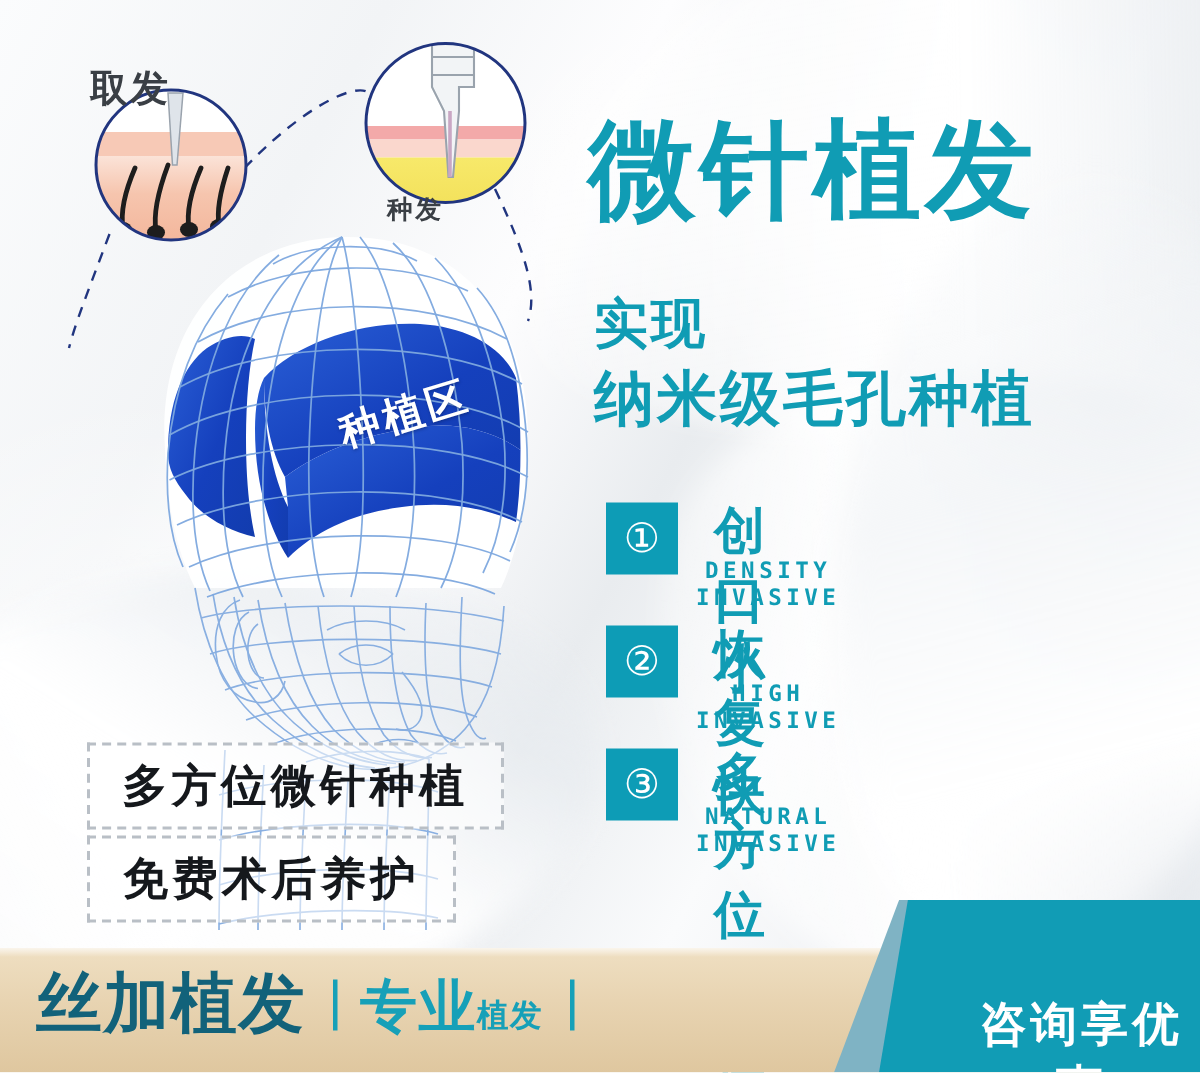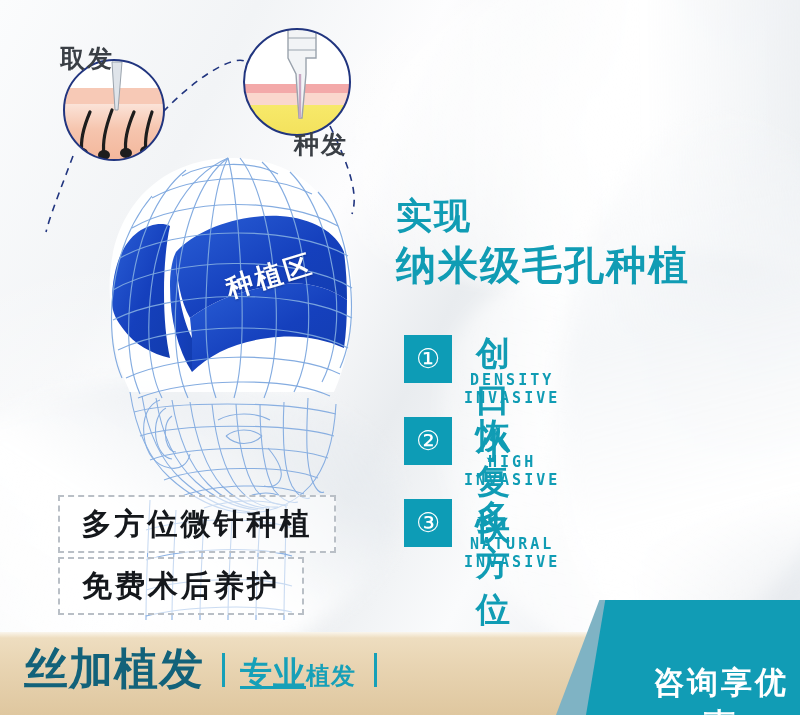--- a/index.html
+++ b/index.html
@@ -28,21 +28,21 @@
       background:linear-gradient(40deg,rgba(255,255,255,0) 0%,#ffffff 50%,rgba(232,236,240,0.7) 74%,rgba(255,255,255,0) 100%);
       border-radius:50%;transform:rotate(-8deg);filter:blur(9px);}
   .s4{left:560px;top:120px;width:300px;height:520px;
       background:linear-gradient(160deg,rgba(255,255,255,0) 0%,rgba(244,246,248,0.9) 40%,#ffffff 72%,rgba(255,255,255,0) 100%);
       border-radius:46% 54% 60% 40%/50%;transform:rotate(6deg);filter:blur(10px);}
 
   
   #illus{position:absolute;left:0;top:0;width:400px;height:640px;}
   .callout-label{position:absolute;color:#3a3f45;font-weight:600;letter-spacing:2px;}
   #lbl-extract{left:60px;top:42px;font-size:25px;}
-  #lbl-implant{left:258px;top:128px;font-size:25px;margin-left:36px;}
+  #lbl-implant{left:258px;top:128px;font-size:17px;}
   #lbl-donor{left:18px;top:230px;font-size:21px;color:#27408f;font-weight:600;
       letter-spacing:3px;width:22px;line-height:1.05;
       writing-mode:vertical-rl;text-orientation:upright;transform:rotate(-18deg);transform-origin:top left;}
   #lbl-zone{position:absolute;left:225px;top:258px;font-size:27px;color:#ffffff;
       font-weight:600;letter-spacing:3px;transform:rotate(-17deg);
       text-shadow:0 1px 2px rgba(10,30,90,.45);}
 
   
   #headline{position:absolute;left:392px;top:78px;font-size:72px;line-height:1;
       font-weight:700;color:#109cb4;letter-spacing:3px;}
@@ -71,22 +71,22 @@
   
   #bottombar{position:absolute;left:0;top:632px;width:800px;height:83px;
       background:linear-gradient(180deg,#efdfc2 0%,#e8d4b2 42%,#dfc79f 100%);}
   #bottombar:before{content:"";position:absolute;left:0;top:0;width:800px;height:6px;
       background:linear-gradient(180deg,rgba(255,255,255,.7),rgba(255,255,255,0));}
   #brandrow{position:absolute;left:24px;top:640px;display:flex;align-items:baseline;}
   #brand{font-size:44px;font-weight:700;color:#12627a;letter-spacing:1px;}
   .divider{width:3px;height:34px;background:#16a0b8;margin:0 15px 0 18px;
       align-self:center;}
   .slog{color:#16a0b8;font-weight:700;}
-  .slog .big{font-size:32px;letter-spacing:1px;text-decoration:underline;}
-  .slog .small{font-size:24px;letter-spacing:1px;}
+  .slog .big{font-size:38px;letter-spacing:1px;}
+  .slog .small{font-size:21px;letter-spacing:1px;}
 
   
   #ctaWedge{position:absolute;left:556px;top:600px;width:70px;height:115px;
       background:#7fb3c4;clip-path:polygon(62% 0,100% 0,100% 100%,0 100%);}
   #cta{position:absolute;left:586px;top:600px;width:214px;height:115px;
       background:#119cb5;clip-path:polygon(9% 0,100% 0,100% 100%,0 100%);}
   #cta .line{position:absolute;color:#ffffff;font-size:31px;font-weight:700;letter-spacing:3px;}
   #ctaL1{left:40px;top:18px;}
   #ctaL2{left:56px;top:62px;}
 </style>
@@ -255,20 +255,21 @@
         <circle cx="297" cy="82" r="53" fill="none" stroke="#21357f" stroke-width="2"></circle>
       </g>
     </svg>
 
     <div class="callout-label" id="lbl-extract">取发</div>
     <div class="callout-label" id="lbl-implant">种发</div>
     <div id="lbl-donor">后枕部取发区</div>
     <div id="lbl-zone">种植区</div>
   </div>
 
+  <div id="headline">微针植发</div>
   <div id="sub1">实现</div>
   <div id="sub2">纳米级毛孔种植</div>
 
   <div id="features">
     <div class="feat">
       <div class="badge">
         <span>①</span>
       </div>
       <div class="feat-cn">创口小</div>
       <div class="feat-en">DENSITY INVASIVE</div>

